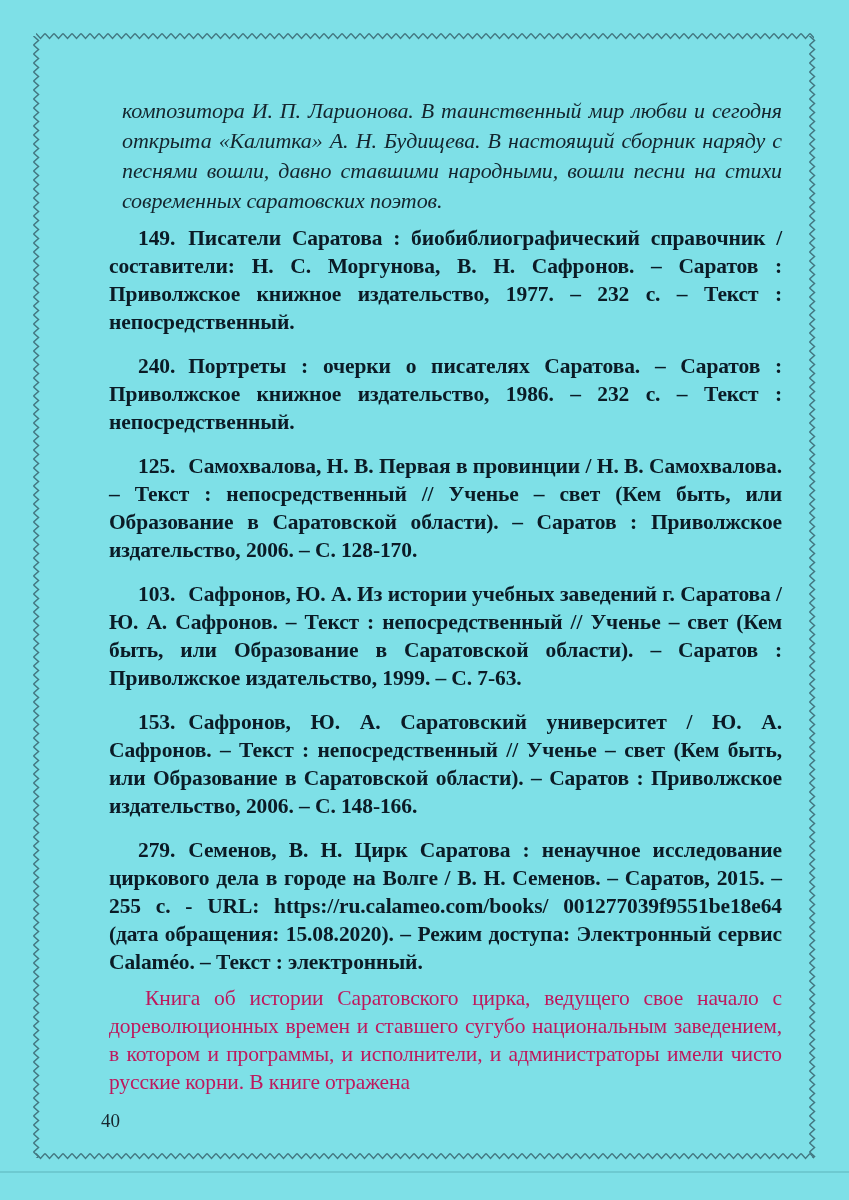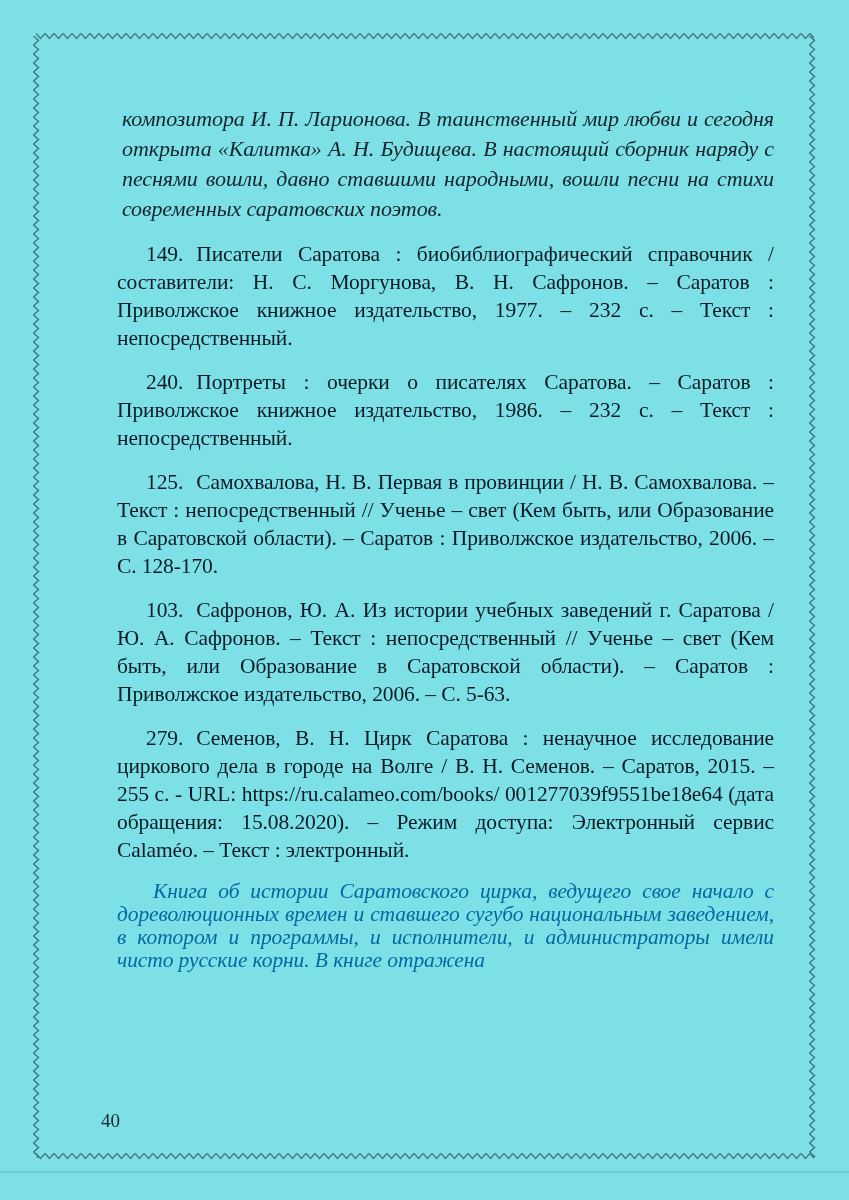--- a/index.html
+++ b/index.html
@@ -32,47 +32,46 @@
     opacity: 0.72;
   }
   .content {
     position: absolute;
     top: 88px;
     left: 101px;
     width: 689px;
     text-align: justify;
   }
   .para {
-    margin: 16px;
+    margin: 8px;
     text-align: justify;
     letter-spacing: -0.1px;
   }
   .intro {
     font-style: italic;
     font-size: 22px;
     line-height: 30px;
     margin-left: 21px;
     color: #14252e;
   }
   .entry {
-    font-weight: normal;
+    font-weight: bold;
     font-size: 21.5px;
     line-height: 28px;
     text-indent: 29px;
     margin-top: 16px;
   }
   .entry-num {
     padding-right: 13px;
   }
   .annotation {
-    font-style: italic;
     font-size: 21.5px;
-    line-height: 23px;
+    line-height: 28px;
     text-indent: 36px;
-    color: #0369a1;
+    color: #be185d;
   }
   .page-number {
     position: absolute;
     top: 1110px;
     left: 101px;
     width: 689px;
     text-align: left;
     font-size: 19px;
     color: #16262e;
   }
@@ -108,22 +107,23 @@
   <div class="content">
 
     <p class="para intro">композитора И. П. Ларионова. В таинственный мир любви и сегодня открыта «Калитка» А. Н. Будищева. В настоящий сборник наряду с песнями вошли, давно ставшими народными, вошли песни на стихи современных саратовских поэтов.</p>
 
     <p class="para entry" style="margin-top:0;"><span class="entry-num">149.</span><span>Писатели Саратова : биобиблиографический справочник / составители: Н. С. Моргунова, В. Н. Сафронов. – Саратов : Приволжское книжное издательство, 1977. – 232 с. – Текст : непосредственный.</span></p>
 
     <p class="para entry"><span class="entry-num">240.</span><span>Портреты : очерки о писателях Саратова. – Саратов : Приволжское книжное издательство, 1986. – 232 с. – Текст : непосредственный.</span></p>
 
     <p class="para entry"><span class="entry-num">125.</span><span>Самохвалова, Н. В. Первая в провинции / Н. В. Самохвалова. – Текст : непосредственный // Ученье – свет (Кем быть, или Образование в Саратовской области). – Саратов : Приволжское издательство, 2006. – С. 128-170.</span></p>
 
-    <p class="para entry"><span class="entry-num">103.</span><span>Сафронов, Ю. А. Из истории учебных заведений г. Саратова / Ю. А. Сафронов. – Текст : непосредственный // Ученье – свет (Кем быть, или Образование в Саратовской области). – Саратов : Приволжское издательство, 2006. – С. 5-63.</span></p>
+    <p class="para entry"><span class="entry-num">103.</span><span>Сафронов, Ю. А. Из истории учебных заведений г. Саратова / Ю. А. Сафронов. – Текст : непосредственный // Ученье – свет (Кем быть, или Образование в Саратовской области). – Саратов : Приволжское издательство, 1999. – С. 7-63.</span></p>
 
+    <p class="para entry"><span class="entry-num">153.</span><span>Сафронов, Ю. А. Саратовский университет / Ю. А. Сафронов. – Текст : непосредственный // Ученье – свет (Кем быть, или Образование в Саратовской области). – Саратов : Приволжское издательство, 2006. – С. 148-166.</span></p>
 
     <p class="para entry"><span class="entry-num">279.</span><span>Семенов, В. Н. Цирк Саратова : ненаучное исследование циркового дела в городе на Волге / В. Н. Семенов. – Саратов, 2015. – 255 с. - URL: https://ru.calameo.com/books/ 001277039f9551be18e64 (дата обращения: 15.08.2020). – Режим доступа: Электронный сервис Calaméo. – Текст : электронный.</span></p>
 
     <p class="para annotation">Книга об истории Саратовского цирка, ведущего свое начало с дореволюционных времен и ставшего сугубо национальным заведением, в котором и программы, и исполнители, и администраторы имели чисто русские корни. В книге отражена</p>
 
   </div>
 
   <div class="page-number">40</div>
 
   <div class="scan-artifact-line"></div>

